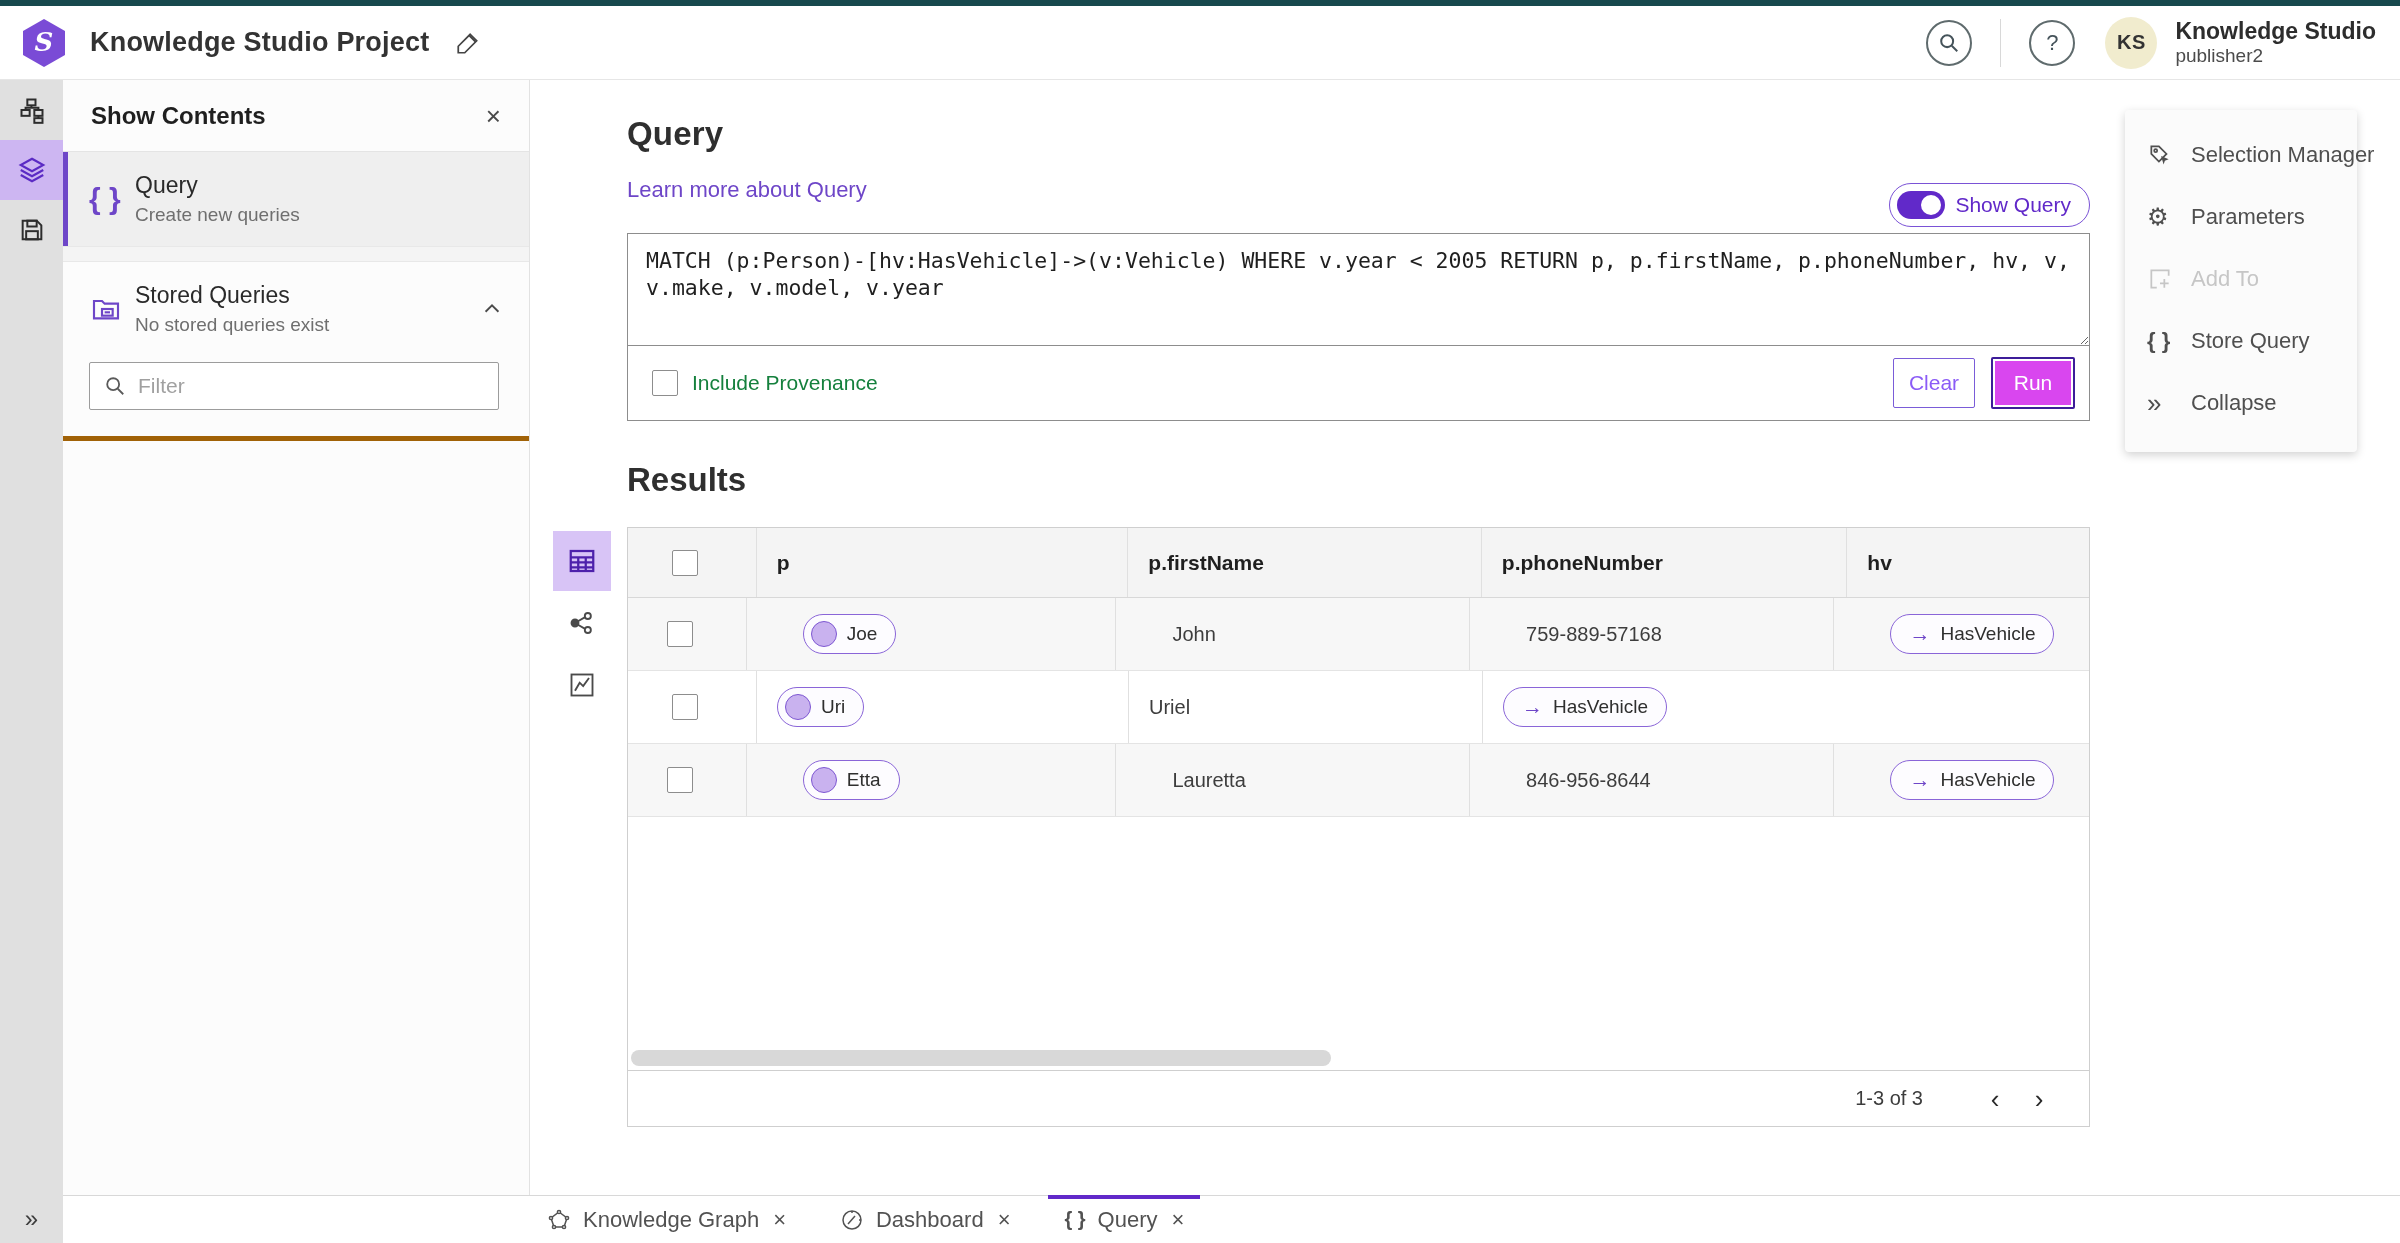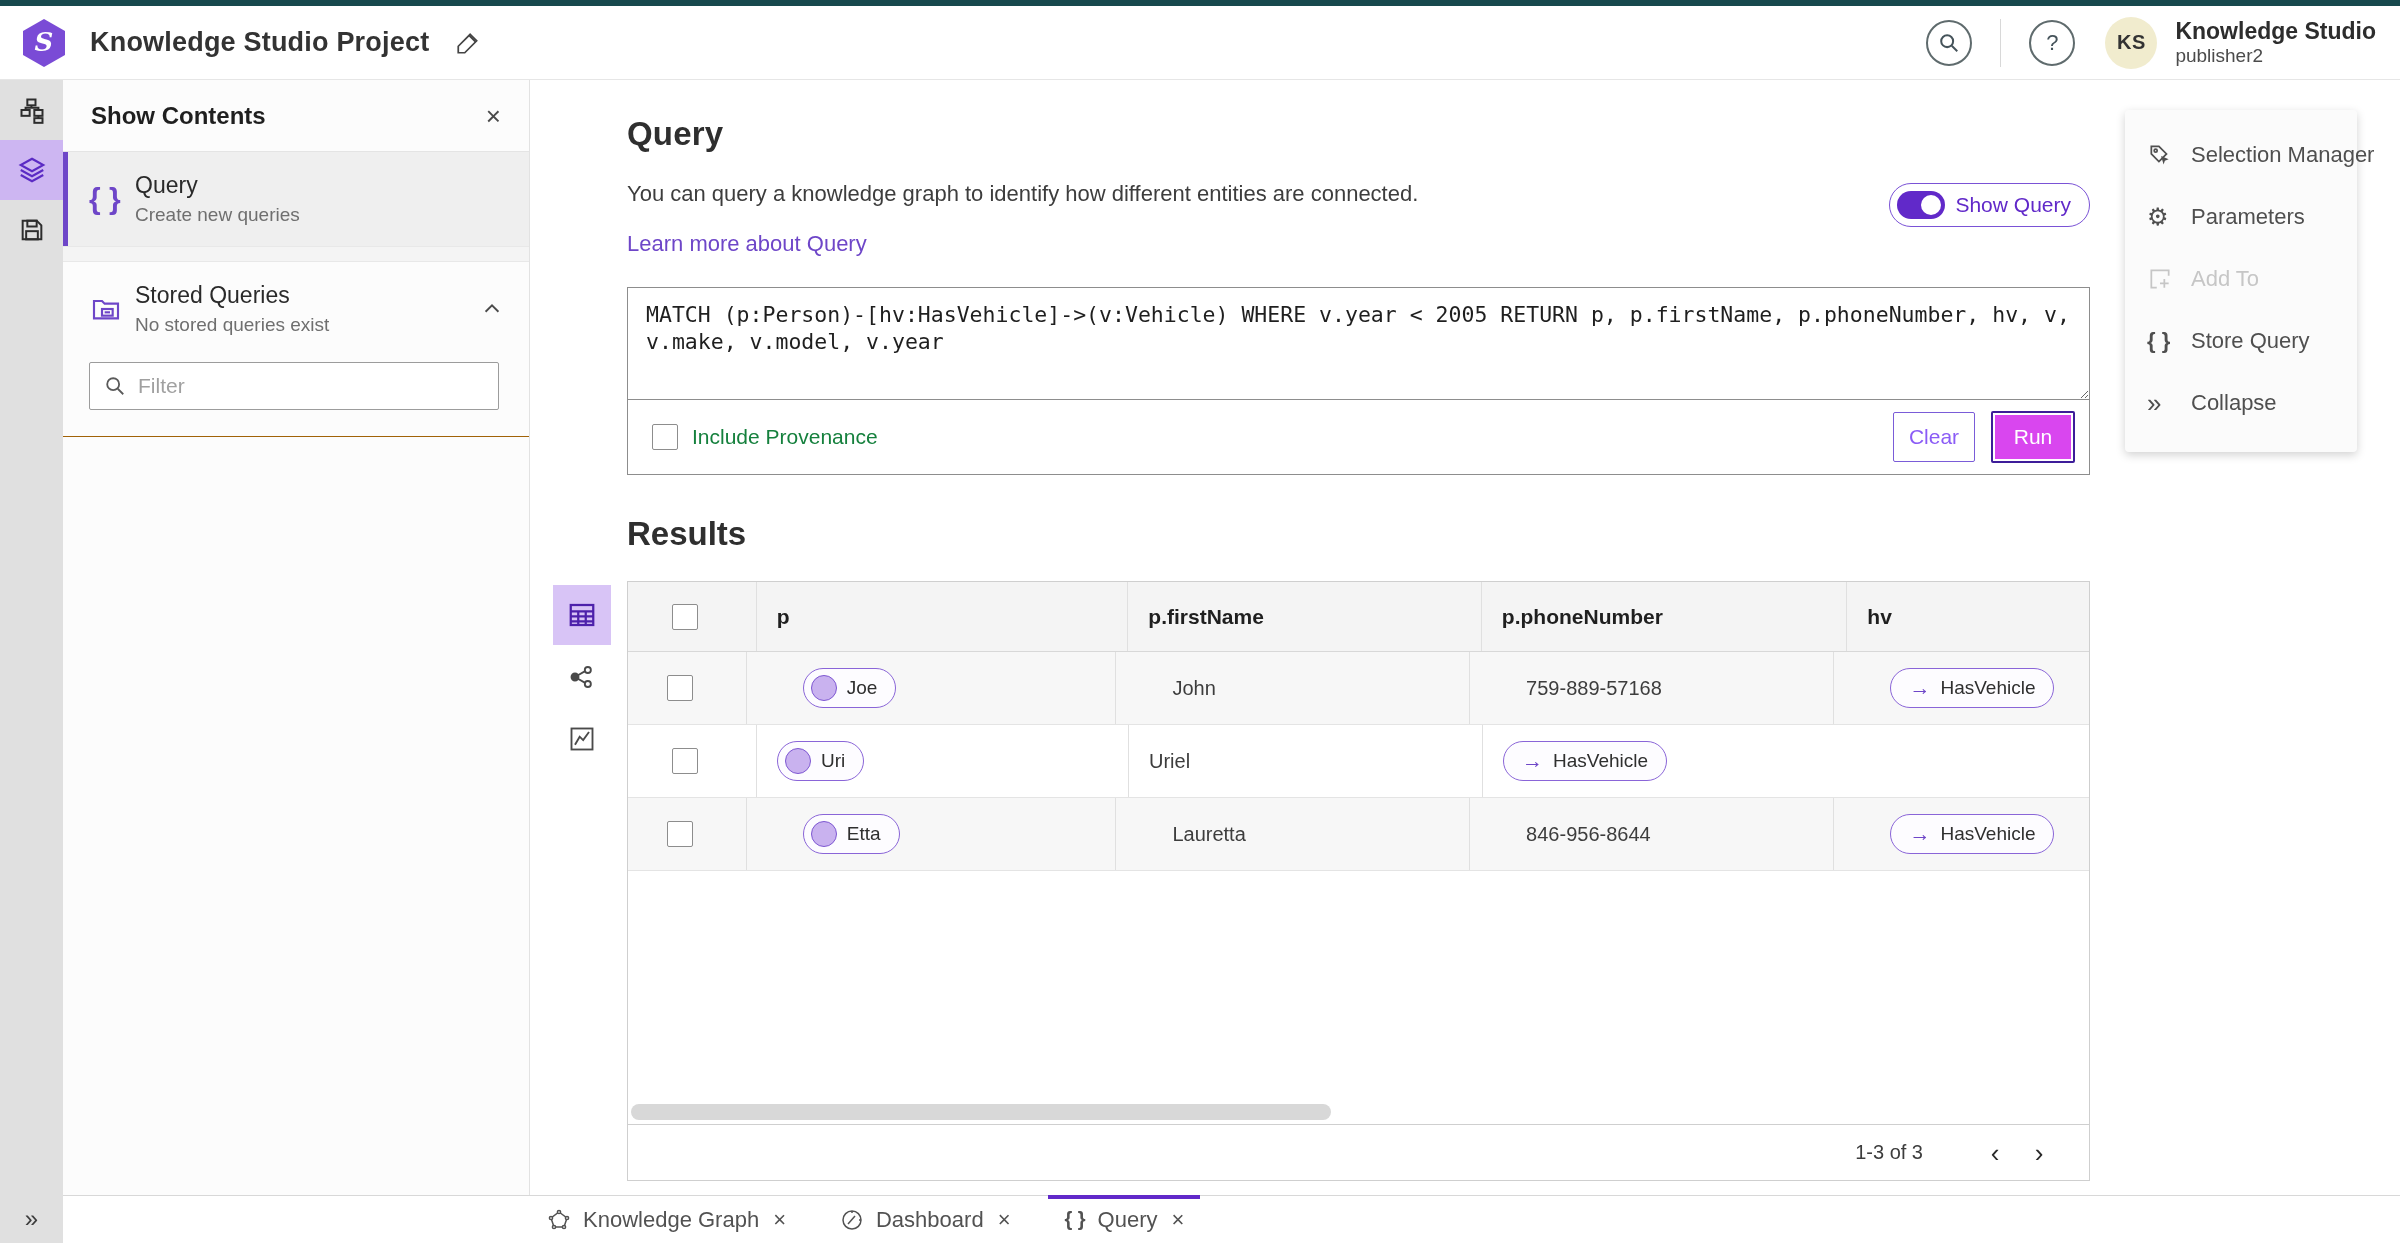--- a/index.html
+++ b/index.html
@@ -36,21 +36,21 @@
   .panel-title { font-size:24px; font-weight:600; color:#1f1f1f; flex:1; }
   .panel-close { background:none; border:none; font-size:26px; color:#4a4a4a; cursor:pointer; line-height:1; }
   .panel-item { position:relative; display:flex; align-items:center; padding:20px 26px; cursor:pointer; }
   .panel-item.selected { background:#efefef; }
   .panel-item.selected::before { content:''; position:absolute; left:0; top:0; bottom:0; width:5px; background:#6e46c8; }
   .pi-icon { width:46px; color:#6e46c8; font-size:30px; font-weight:600; flex-shrink:0; display:flex; align-items:center; }
   .pi-text .pi-label { font-size:23px; color:#2a2a2a; margin-bottom:5px; }
   .pi-text .pi-desc { font-size:19px; color:#6f6f6f; }
   .panel-gap { height:16px; background:#f4f4f4; border-top:1px solid #e8e8e8; border-bottom:1px solid #e8e8e8; }
   .pi-caret { margin-left:auto; color:#4a4a4a; display:flex; cursor:pointer; }
-  .filter-wrap { padding:6px 30px 26px 26px; border-bottom:1px solid #a16207; }
+  .filter-wrap { padding:6px 30px 26px 26px; border-bottom:5px solid #a16207; }
   .filter-box { display:flex; align-items:center; border:1.5px solid #9c9c9c; border-radius:2px; background:#fff; height:48px; padding:0 14px; }
   .filter-box svg { color:#5a5a5a; flex-shrink:0; }
   .filter-input { border:none; outline:none; background:transparent; font-size:21px; margin-left:12px; width:100%; font-family:inherit; color:#333; }
   .filter-input::placeholder { color:#a0a0a0; }
 
   
   .content { flex:1; position:relative; background:#fff; min-width:0; }
   .content-inner { width:1463px; margin-left:97px; position:relative; }
   .page-title { font-size:33px; font-weight:700; color:#2f2f2f; margin-top:35px; letter-spacing:.2px; }
   .desc-row { margin-top:28px; font-size:22px; color:#3d3d3d; }
@@ -234,21 +234,20 @@
               <path d="M15 15 L21 21"></path>
           </svg>
           <input class="filter-input" type="text" placeholder="Filter" style="">
         </div>
       </div>
     </aside>
 
     <main class="content">
       <div class="content-inner">
         <h1 class="page-title">Query</h1>
-        <div class="desc-row">You can query a knowledge graph to identify how different entities are connected.</div>
         <a class="learn-link">Learn more about Query</a>
 
         <div class="show-query">
           <div class="sq-switch"></div>
           <div class="sq-label">Show Query</div>
         </div>
 
         <div class="editor-card">
           <textarea class="query-textarea" spellcheck="false" style="">MATCH (p:Person)-[hv:HasVehicle]-&gt;(v:Vehicle) WHERE v.year &lt; 2005 RETURN p, p.firstName, p.phoneNumber, hv, v, v.make, v.model, v.year</textarea>
           <div class="editor-footer">

